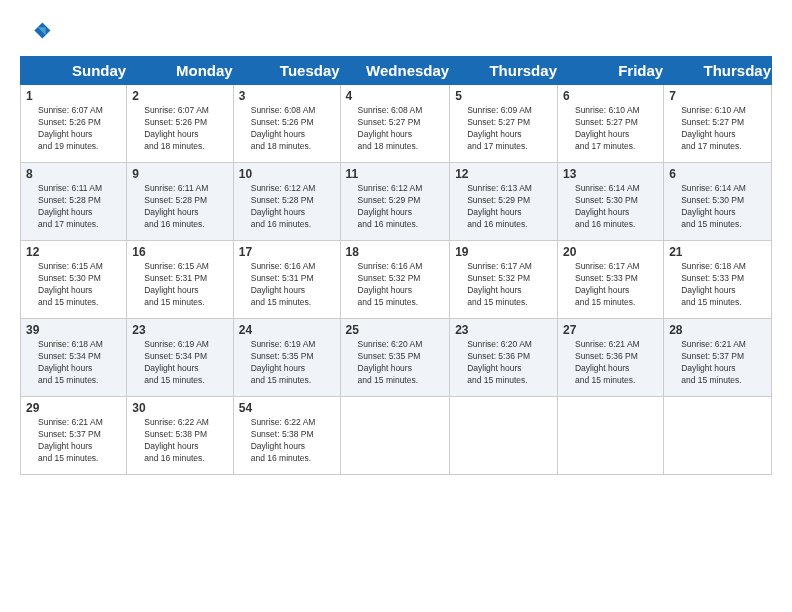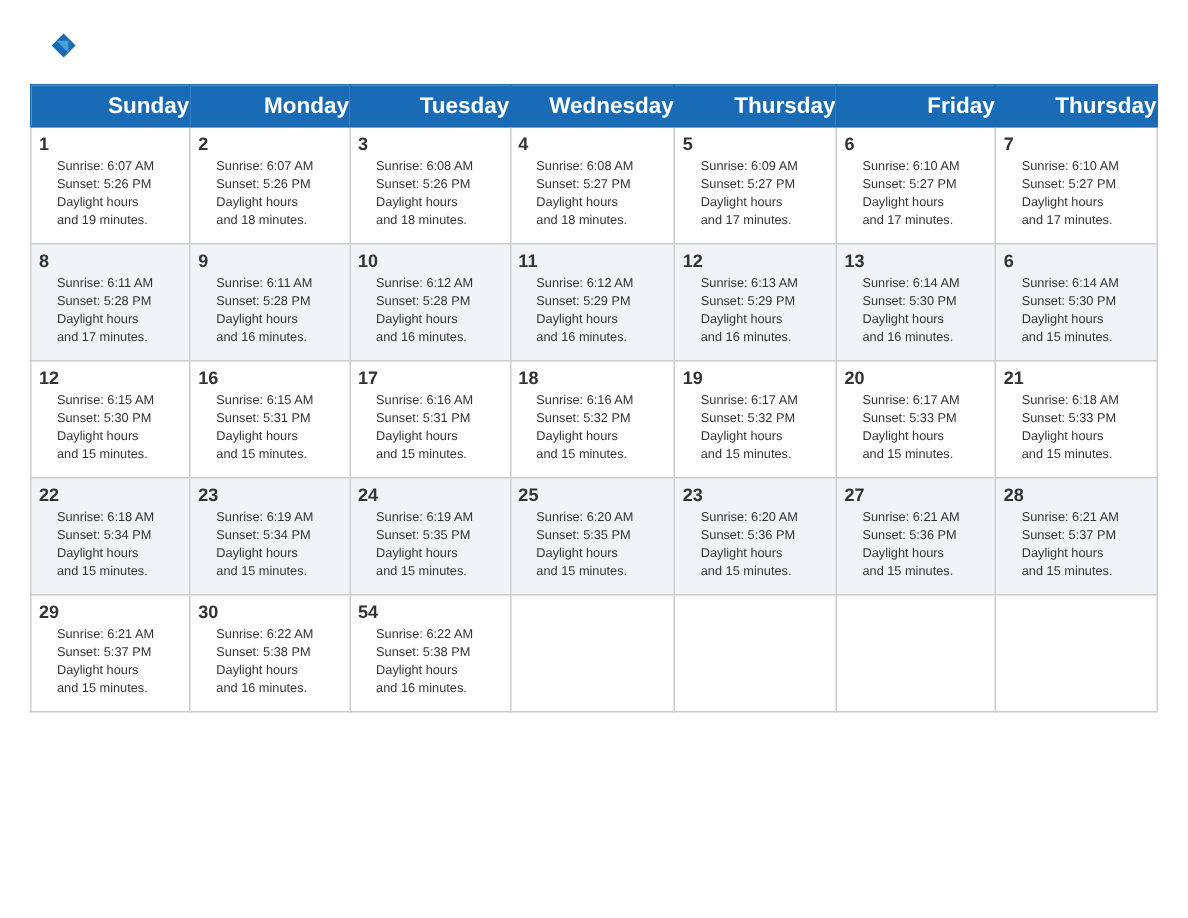--- a/index.html
+++ b/index.html
@@ -318,21 +318,21 @@
         <div class="day-info">
           Sunrise: 6:18 AM<br>
           Sunset: 5:33 PM<br>
           Daylight hours<br>
           and 15 minutes.
         </div>
       </td>
         </tr>
         <tr>
           <td>
-        <div class="day-number">22</div>
+        <div class="day-number">39</div>
         <div class="day-info">
           Sunrise: 6:18 AM<br>
           Sunset: 5:34 PM<br>
           Daylight hours<br>
           and 15 minutes.
         </div>
       </td>
           <td>
         <div class="day-number">23</div>
         <div class="day-info">

